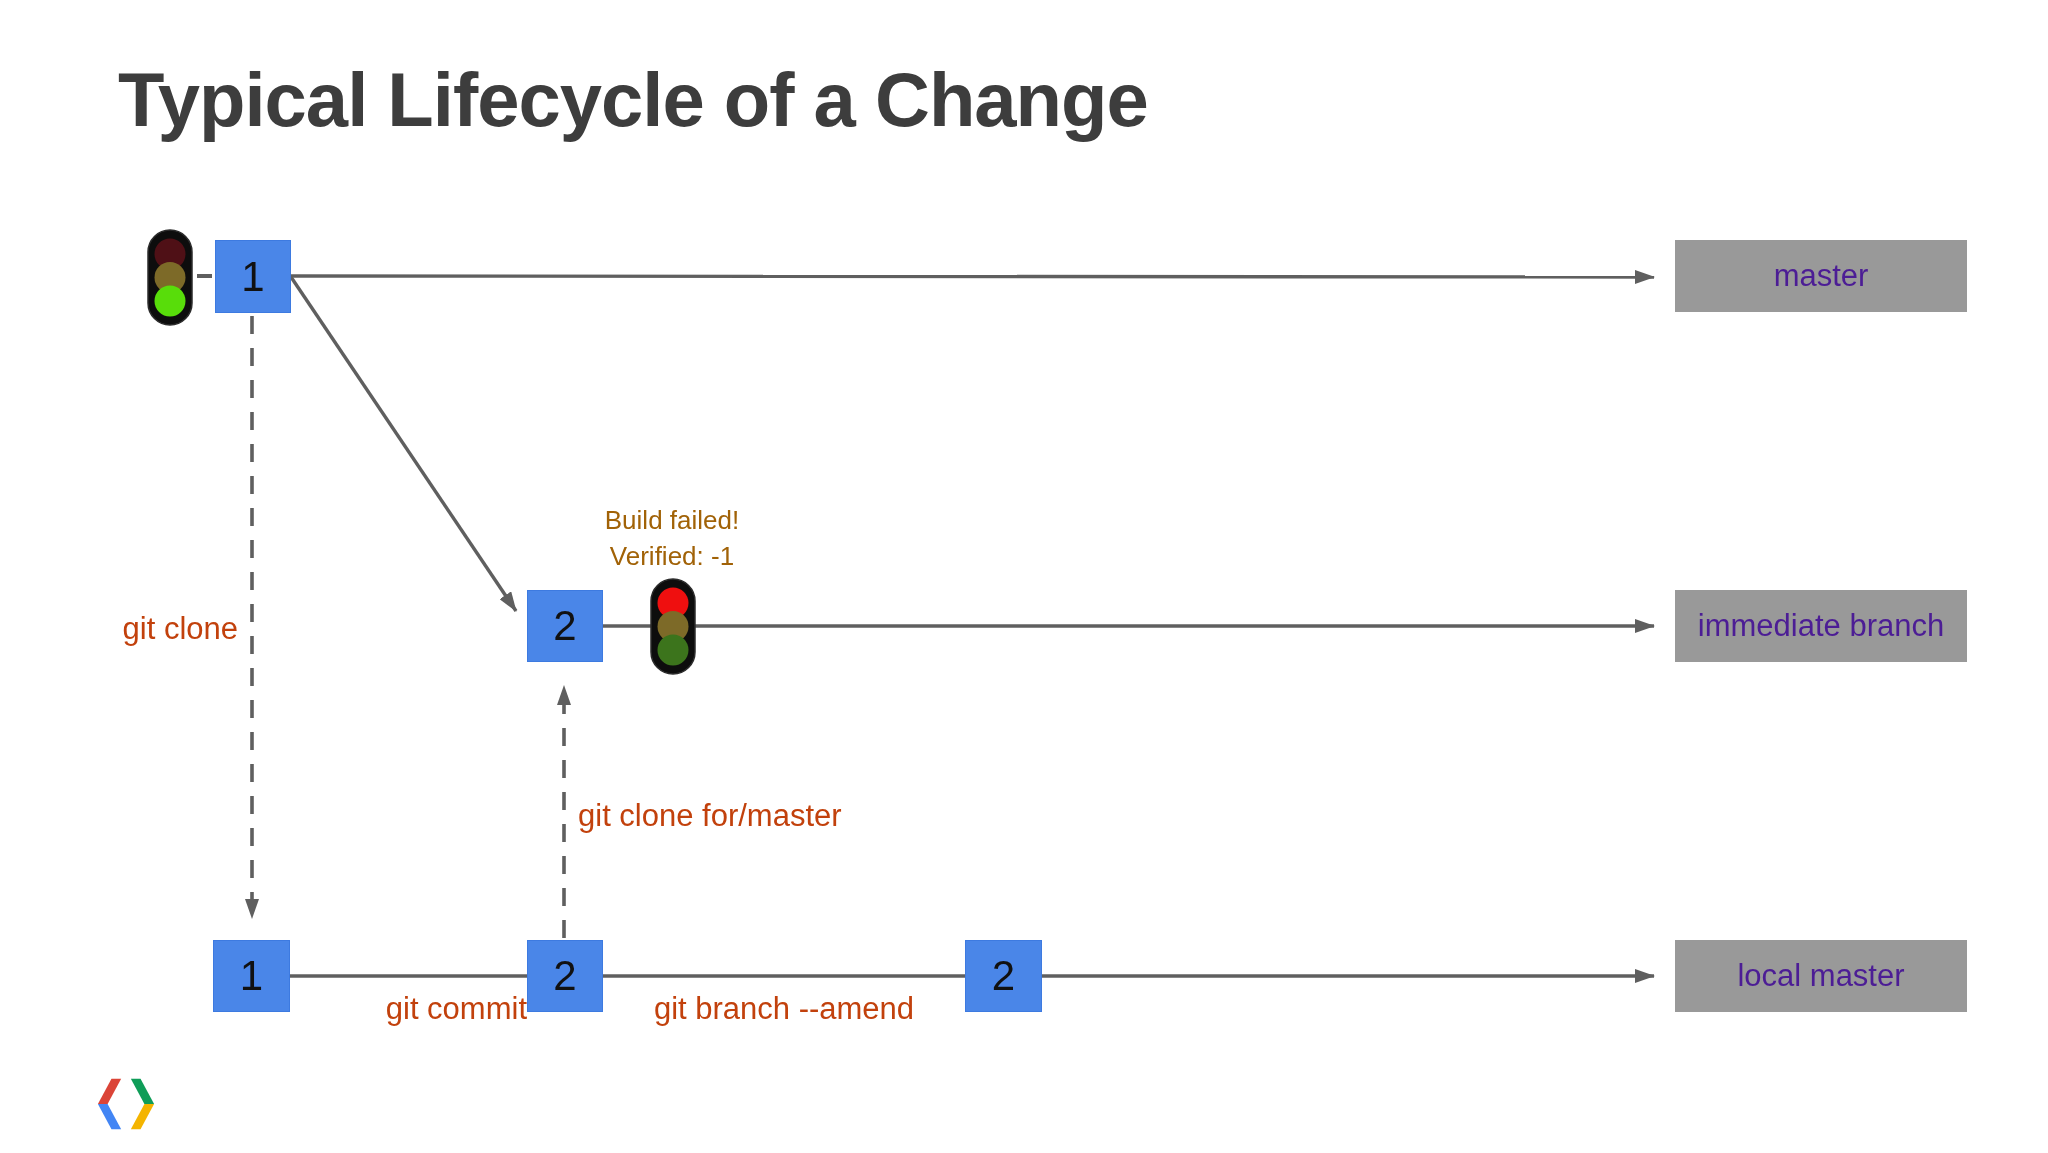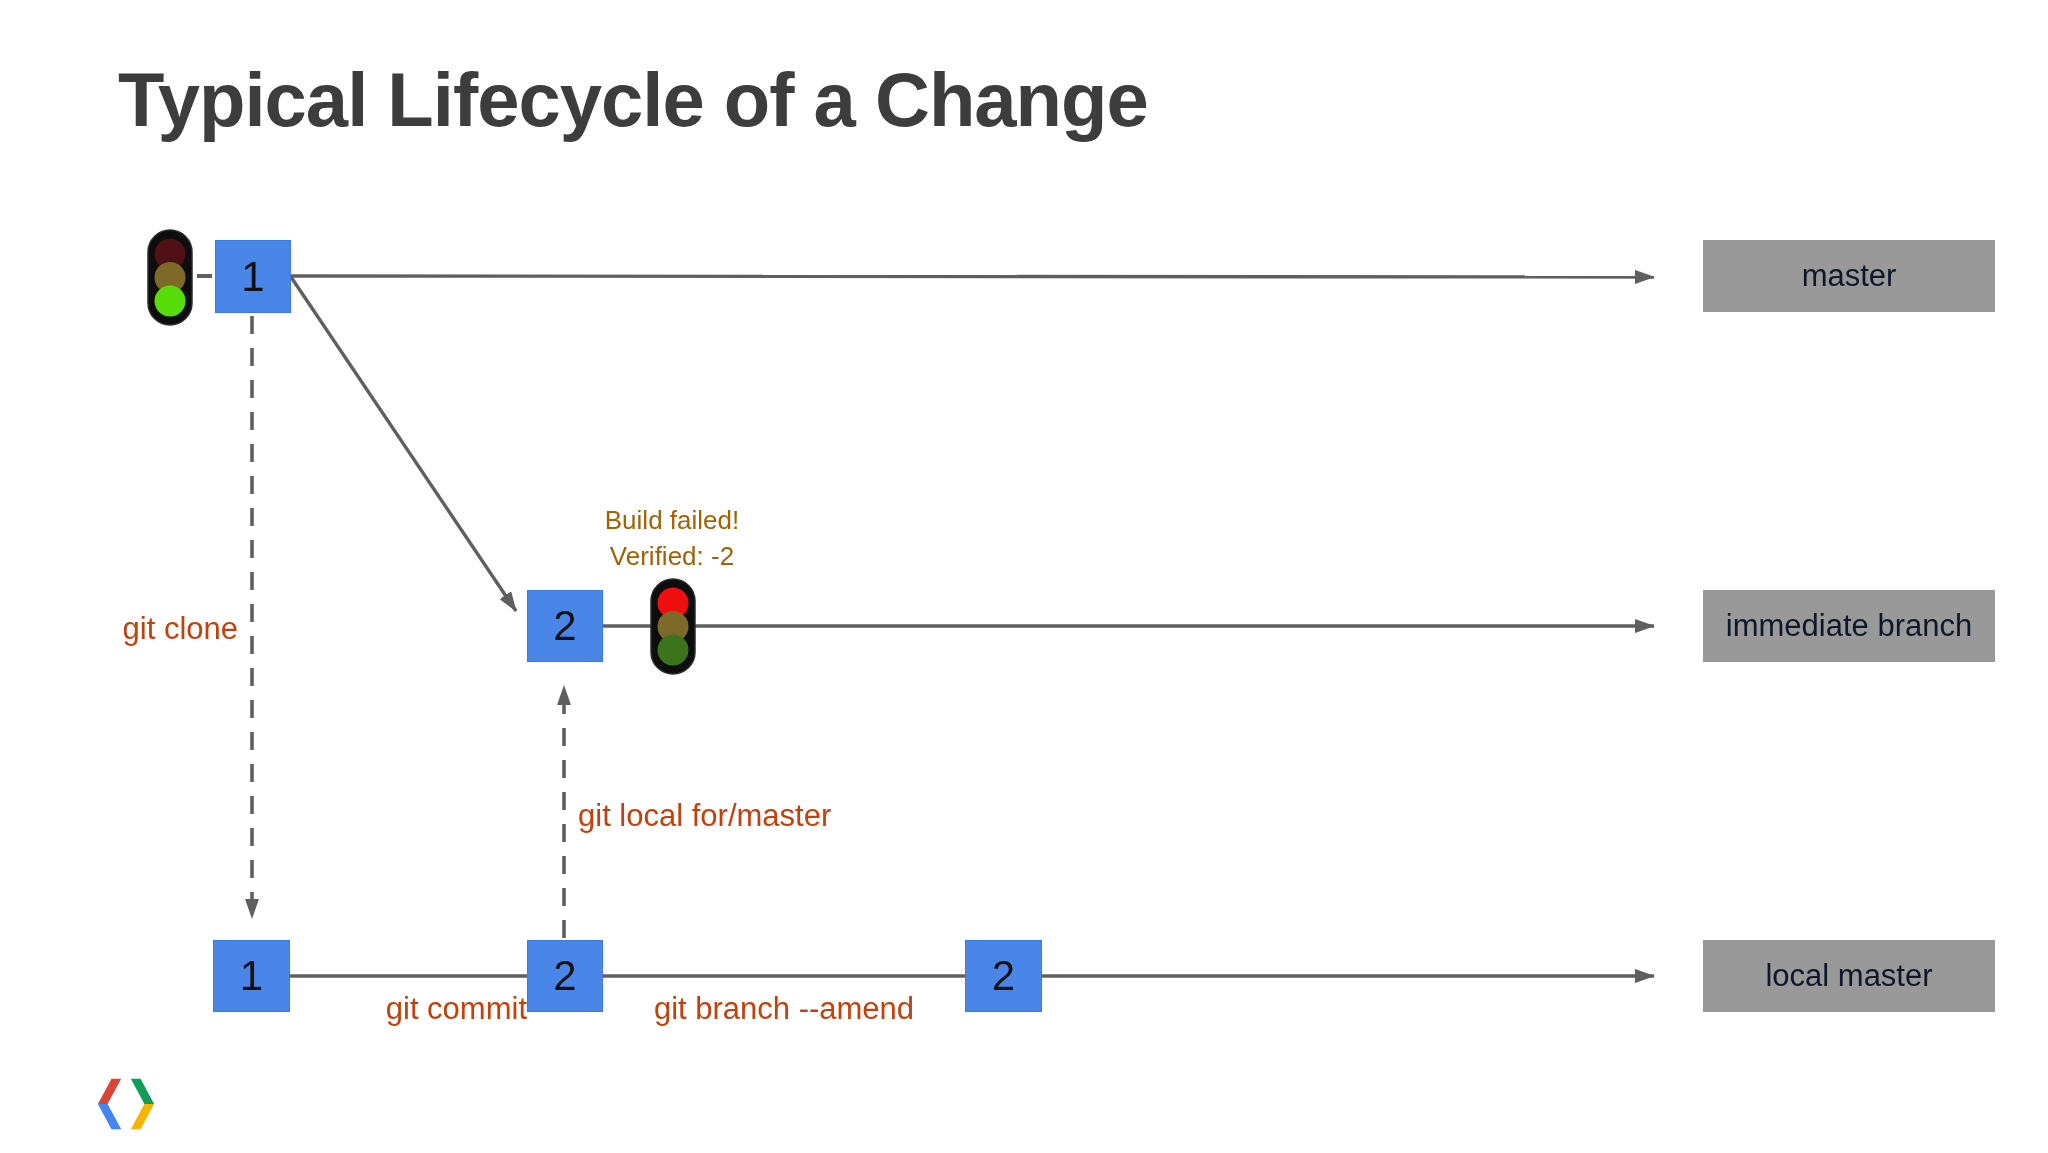--- a/index.html
+++ b/index.html
@@ -29,21 +29,21 @@
   .node-remote1 { left: 215px; top: 240px; height: 73px; }
   .node-review2 { left: 527px; top: 590px; }
   .node-local1  { left: 213px; top: 940px; width: 77px; }
   .node-local2  { left: 527px; top: 940px; }
   .node-local2b { left: 965px; top: 940px; width: 77px; }
 
   .branch-box {
     position: absolute; left: 1675px; width: 292px; height: 72px;
     background: #999999;
     display: flex; align-items: center; justify-content: center;
-    font-size: 31px; color: #0f172a; margin-left: 28px;
+    font-size: 31px; color: #4c1d95;
   }
   .branch-master { top: 240px; }
   .branch-immediate { top: 590px; }
   .branch-local { top: 940px; }
 
   .edge-label {
     position: absolute; font-size: 31px; color: #c2410c; white-space: nowrap;
   }
   .label-clone { left: 60px; top: 611px; width: 178px; text-align: right; }
   .label-push { left: 578px; top: 798px; }
@@ -129,25 +129,25 @@
   </div>
   <div class="branch-box branch-local">
     <span>local master</span>
   </div>
   <div class="branch-box branch-immediate">
     <span>immediate branch</span>
   </div>
 
   <div class="status-text">
     <div>Build failed!</div>
-    <div>Verified: -2</div>
+    <div>Verified: -1</div>
   </div>
 
   <div class="edge-label label-clone">git clone</div>
-  <div class="edge-label label-push">git local for/master</div>
+  <div class="edge-label label-push">git clone for/master</div>
   <div class="edge-label label-commit">git commit</div>
   <div class="edge-label label-amend">git branch --amend</div>
 
   <svg class="logo" viewBox="0 0 64 56">
     <polygon points="17,2 27,2 13,28 3,28" fill="#db4437"></polygon>
     <polygon points="3,28 13,28 27,54 17,54" fill="#4285f4"></polygon>
     <polygon points="37,2 47,2 61,28 51,28" fill="#0f9d58"></polygon>
     <polygon points="51,28 61,28 47,54 37,54" fill="#f4b400"></polygon>
   </svg>
 

